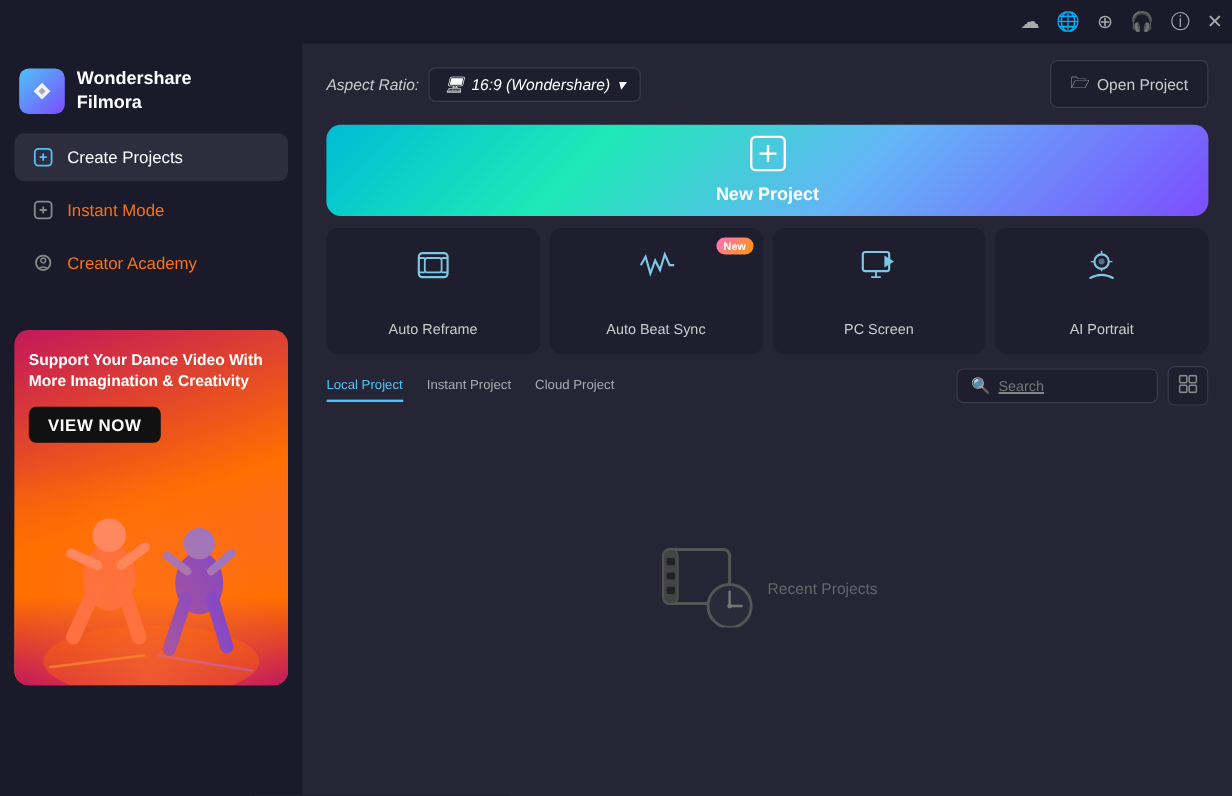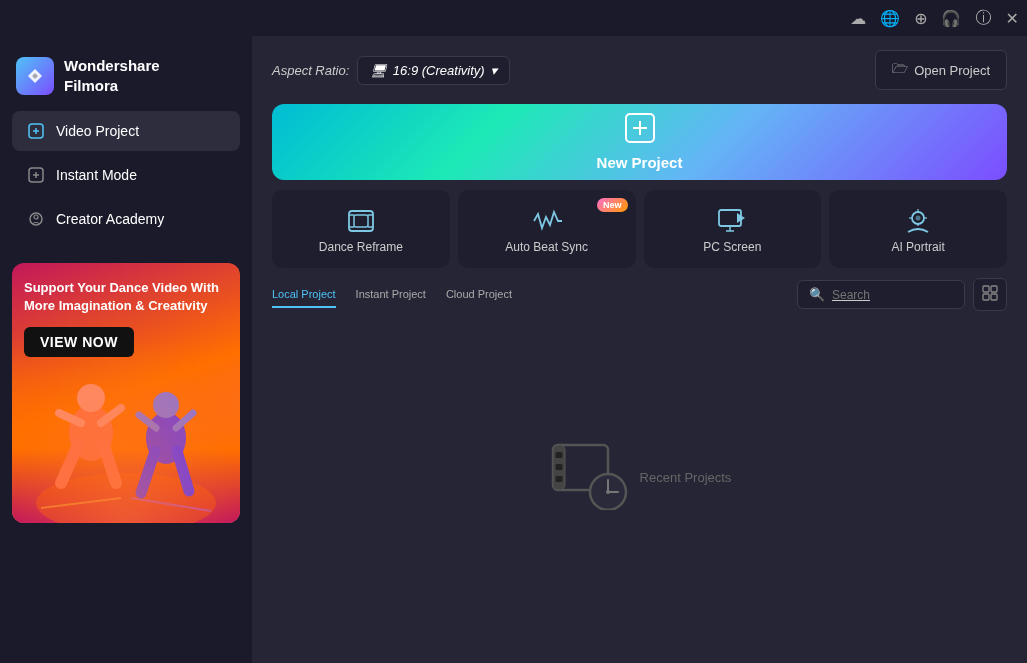--- a/index.html
+++ b/index.html
@@ -77,43 +77,43 @@
       gap: 4px;
     }
     .sidebar-item {
       display: flex;
       align-items: center;
       gap: 10px;
       padding: 10px 14px;
       border-radius: 8px;
       cursor: pointer;
       font-size: 14px;
-      color: #ffffff;
+      color: #f97316;
     }
     .sidebar-item.active {
       background: #2d2d3e;
       color: #fff;
     }
     .sidebar-icon {
       width: 20px;
       height: 20px;
       display: flex;
       align-items: center;
       justify-content: center;
       font-size: 16px;
     }
 
     
     .promo-card {
-      margin-top: 24px;
+      margin-top: 36px;
       border-radius: 12px;
       overflow: hidden;
       background: linear-gradient(160deg, #c2185b, #ff6f00, #f06292);
       position: relative;
-      height: 260px;
+      height: 296px;
       flex-shrink: 0;
     }
     .promo-content {
       position: absolute;
       top: 16px;
       left: 12px;
       right: 12px;
       z-index: 2;
     }
     .promo-title {
@@ -241,21 +241,21 @@
       margin: 10px 20px;
       flex-shrink: 0;
     }
     .feature-card {
       background: #1e1e2e;
       border-radius: 10px;
       padding: 18px 10px 14px;
       display: flex;
       flex-direction: column;
       align-items: center;
-      gap: 0;
+      gap: 26px;
       cursor: pointer;
       position: relative;
     }
     .feature-card-icon {
       font-size: 24px;
       color: #7ec8e3;
     }
     .feature-card-label {
       font-size: 12px;
       color: #ccc;
@@ -382,21 +382,21 @@
 
     <nav class="sidebar-nav">
       <div class="sidebar-item active">
         <span class="sidebar-icon">
           <svg width="18" height="18" viewBox="0 0 18 18" fill="none">
             <rect x="2" y="2" width="14" height="14" rx="3" stroke="#4fc3f7" stroke-width="1.5" fill="none"></rect>
             <line x1="9" y1="6" x2="9" y2="12" stroke="#4fc3f7" stroke-width="1.5"></line>
             <line x1="6" y1="9" x2="12" y2="9" stroke="#4fc3f7" stroke-width="1.5"></line>
           </svg>
         </span>
-        <span>Video Project</span>
+        <span>Create Projects</span>
       </div>
       <div class="sidebar-item">
         <span class="sidebar-icon">
           <svg width="18" height="18" viewBox="0 0 18 18" fill="none">
             <rect x="2" y="2" width="14" height="14" rx="3" stroke="#888" stroke-width="1.5" fill="none"></rect>
             <line x1="9" y1="6" x2="9" y2="12" stroke="#888" stroke-width="1.5"></line>
             <line x1="6" y1="9" x2="12" y2="9" stroke="#888" stroke-width="1.5"></line>
           </svg>
         </span>
         <span>Instant Mode</span>
@@ -446,21 +446,21 @@
     </div>
   </div>
 
   <div class="main-content">
 
     <div class="topbar">
       <div class="aspect-ratio-selector">
         <span class="aspect-label">Aspect Ratio:</span>
         <div class="aspect-dropdown">
           <span>🖥</span>
-          <span>16:9 (Creativity)</span>
+          <span>16:9 (Wondershare)</span>
           <span>▾</span>
         </div>
       </div>
       <button class="open-project-btn">
         <span>🗁</span>
         <span>Open Project</span>
       </button>
     </div>
 
     <div class="new-project-card">
@@ -480,21 +480,21 @@
         <span class="feature-card-icon">
           <svg width="30" height="26" viewBox="0 0 30 26" fill="none">
             <rect x="3" y="3" width="24" height="20" rx="3" stroke="#7ec8e3" stroke-width="1.8" fill="none"></rect>
             <rect x="8" y="7" width="14" height="12" rx="2" stroke="#7ec8e3" stroke-width="1.5" fill="none"></rect>
             <line x1="3" y1="7" x2="8" y2="7" stroke="#7ec8e3" stroke-width="1.5"></line>
             <line x1="22" y1="7" x2="27" y2="7" stroke="#7ec8e3" stroke-width="1.5"></line>
             <line x1="3" y1="19" x2="8" y2="19" stroke="#7ec8e3" stroke-width="1.5"></line>
             <line x1="22" y1="19" x2="27" y2="19" stroke="#7ec8e3" stroke-width="1.5"></line>
           </svg>
         </span>
-        <span class="feature-card-label">Dance Reframe</span>
+        <span class="feature-card-label">Auto Reframe</span>
       </div>
 
       <div class="feature-card">
         <span class="new-badge">New</span>
         <span class="feature-card-icon">
           <svg width="30" height="26" viewBox="0 0 30 26" fill="none">
             <polyline points="2,13 6,6 10,20 14,9 18,17 22,4 26,13 30,13" stroke="#7ec8e3" stroke-width="1.8" fill="none"></polyline>
           </svg>
         </span>
         <span class="feature-card-label">Auto Beat Sync</span>

